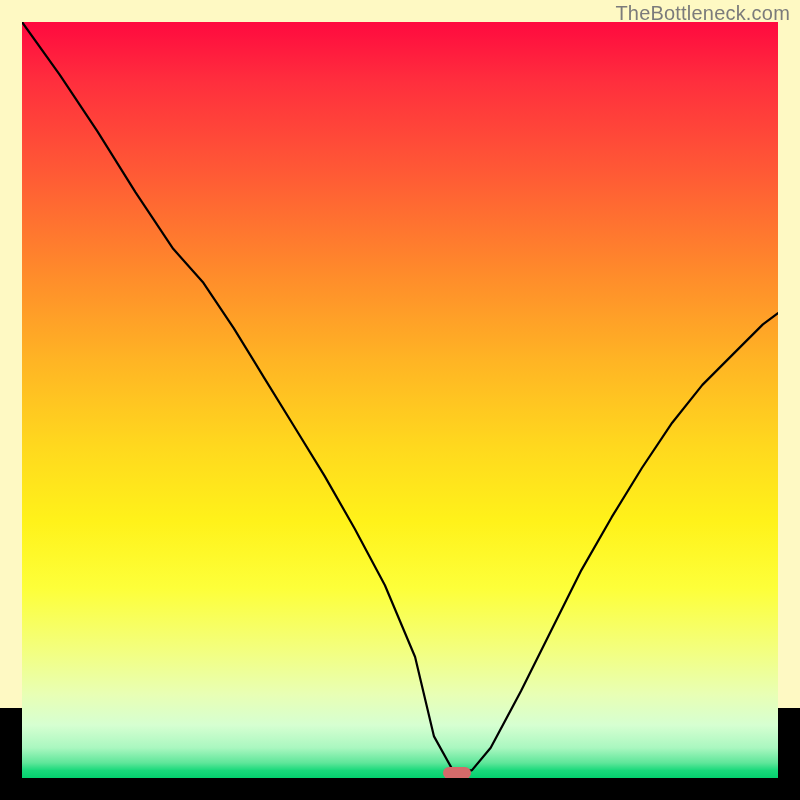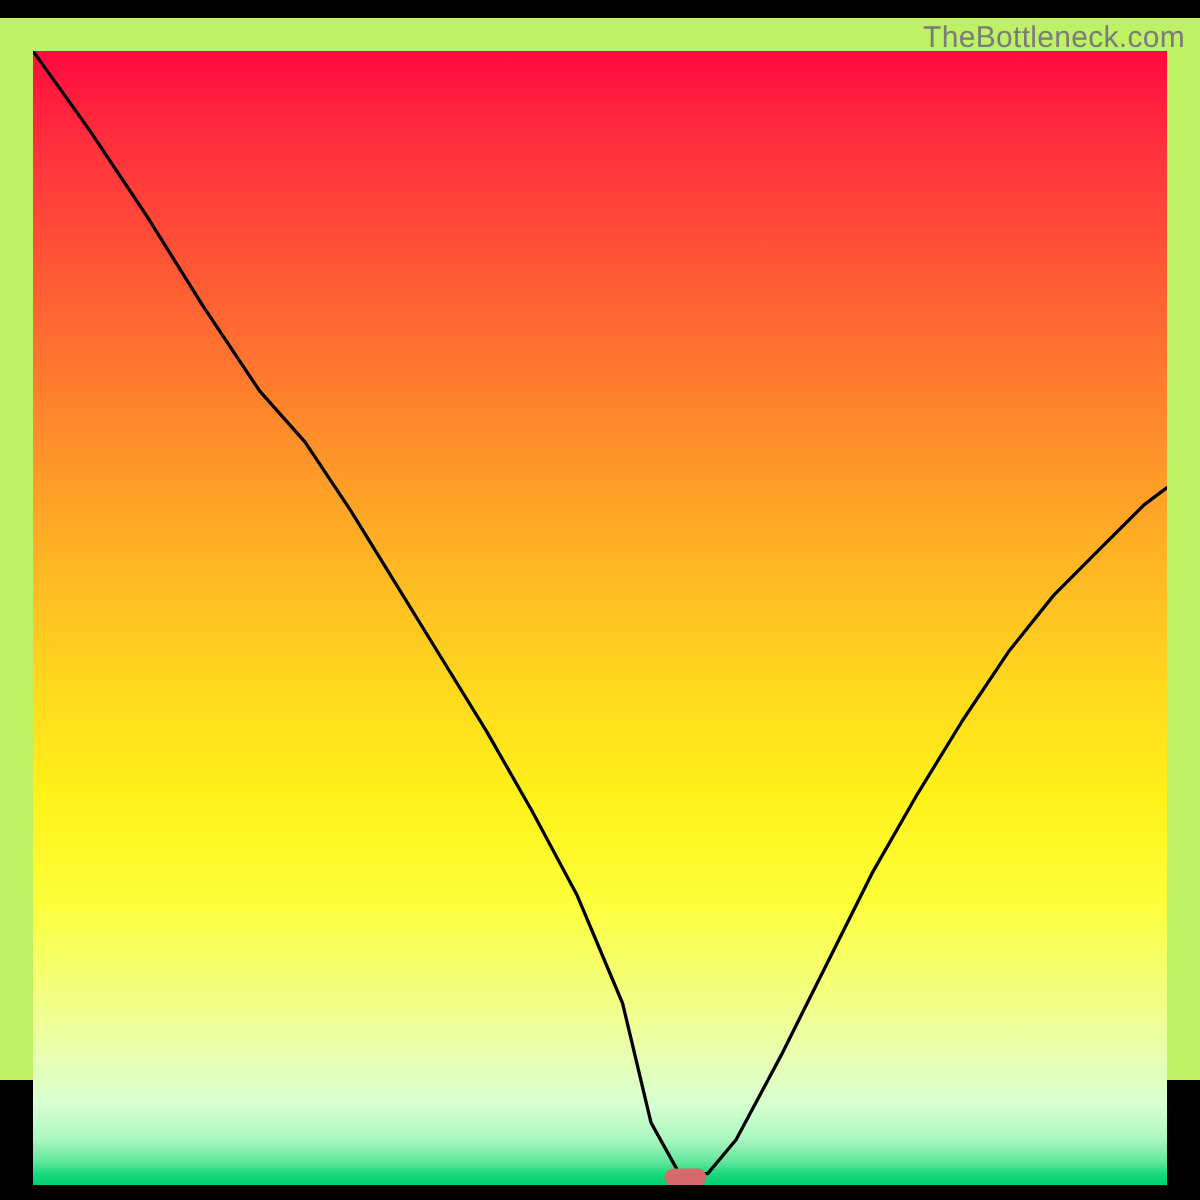--- a/index.html
+++ b/index.html
@@ -7,24 +7,24 @@
     padding: 0;
     width: 800px;
     height: 800px;
     background: #000;
     overflow: hidden;
     font-family: Arial, Helvetica, sans-serif;
   }
   .frame {
     position: absolute;
     left: 0;
-    top: 12px;
+    top: 0;
     width: 800px;
     height: 708px;
-    background: #bef264;
+    background: #fef9c3;
   }
   .plot-area {
     position: absolute;
     left: 22px;
     top: 22px;
     width: 756px;
     height: 756px;
     overflow: hidden;
   }
   .gradient {

